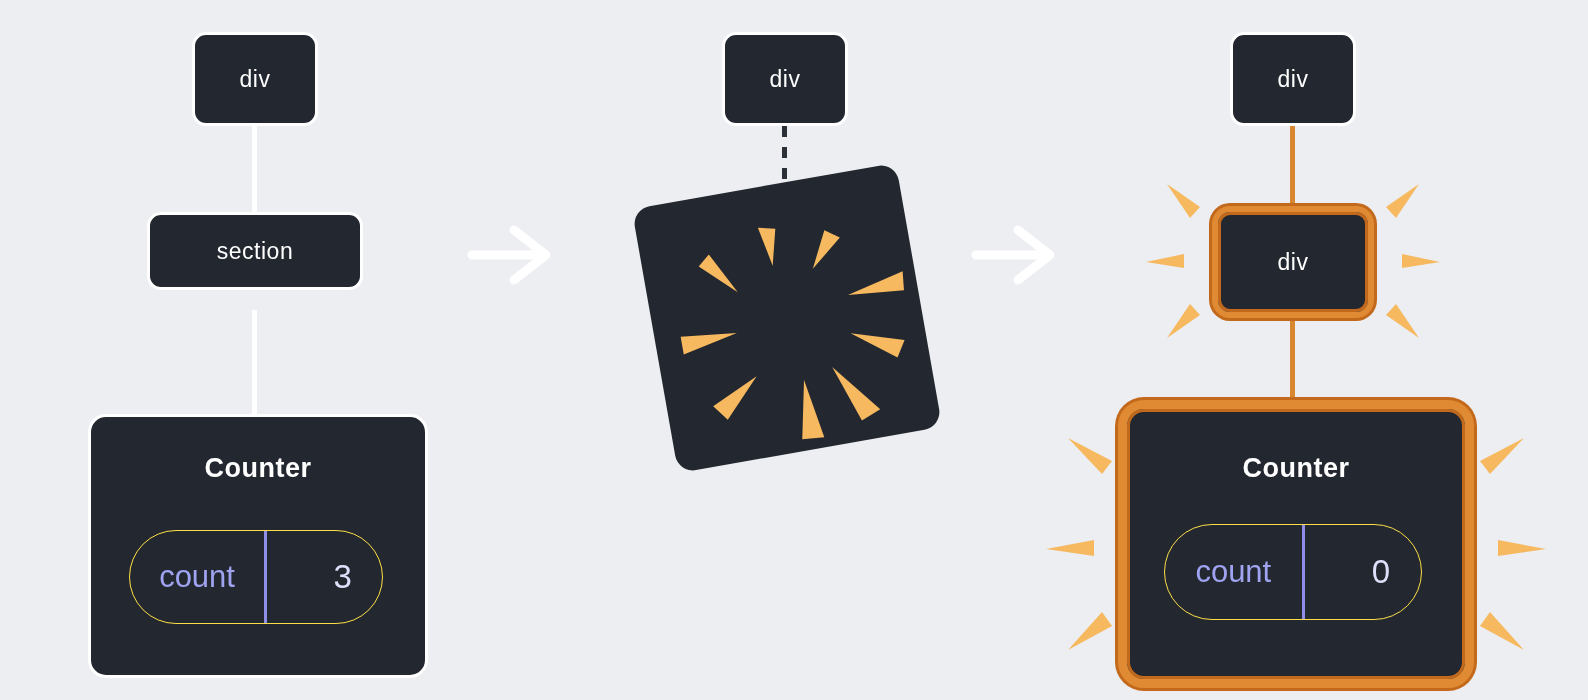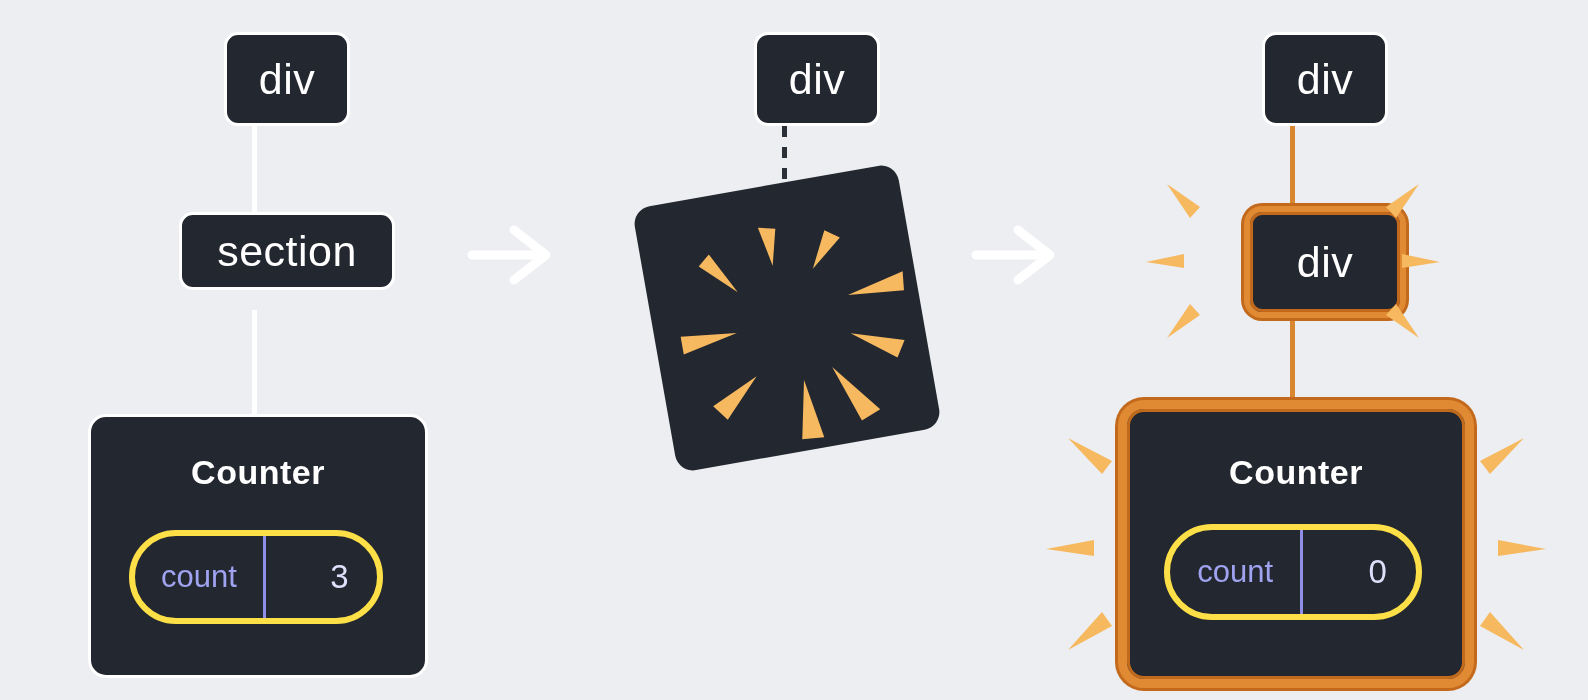--- a/index.html
+++ b/index.html
@@ -4,38 +4,37 @@
 <style>
   html,body{margin:0;padding:0;}
   .canvas{
     position:relative;width:1588px;height:700px;
     background:#ECEEF1;overflow:hidden;
     font-family:"Liberation Sans",sans-serif;
   }
   .node{
     position:absolute;background:#23272F;border:3px solid #FFFFFF;
     border-radius:14px;display:flex;align-items:center;justify-content:center;
-    color:#FFFFFF;font-size:43px;font-weight:500;box-sizing:border-box;
+    color:#FFFFFF;font-size:23px;font-weight:500;box-sizing:border-box;
     letter-spacing:.5px;
-    margin-left:32px;
   }
   .conn{position:absolute;width:5px;}
   .conn-white{background:#FFFFFF;}
   .conn-orange{background:#D8862F;}
   .conn-dashed{background:repeating-linear-gradient(to bottom,#2A2F38 0 11px,transparent 11px 21px);}
   .component{
     position:absolute;background:#23272F;border:3px solid #FFFFFF;
     border-radius:18px;box-sizing:border-box;
   }
   .component .title{
     position:absolute;left:0;width:100%;text-align:center;
-    color:#FFFFFF;font-size:34px;font-weight:600;letter-spacing:.5px;
+    color:#FFFFFF;font-size:27px;font-weight:600;letter-spacing:.5px;
   }
   .pill{
-    position:absolute;border:6px solid #fde047;border-radius:60px;
+    position:absolute;border:1px solid #fde047;border-radius:60px;
     display:flex;box-sizing:border-box;overflow:hidden;background:transparent;gap:36px;
   }
   .pill .key{
     flex:1.7;display:flex;align-items:center;justify-content:center;
     color:#9FA3F0;font-size:31px;border-right:3px solid #8F8FE8;
   }
   .pill .val{
     flex:1;display:flex;align-items:center;justify-content:center;
     color:#DEDFFB;font-size:33px;
   }

